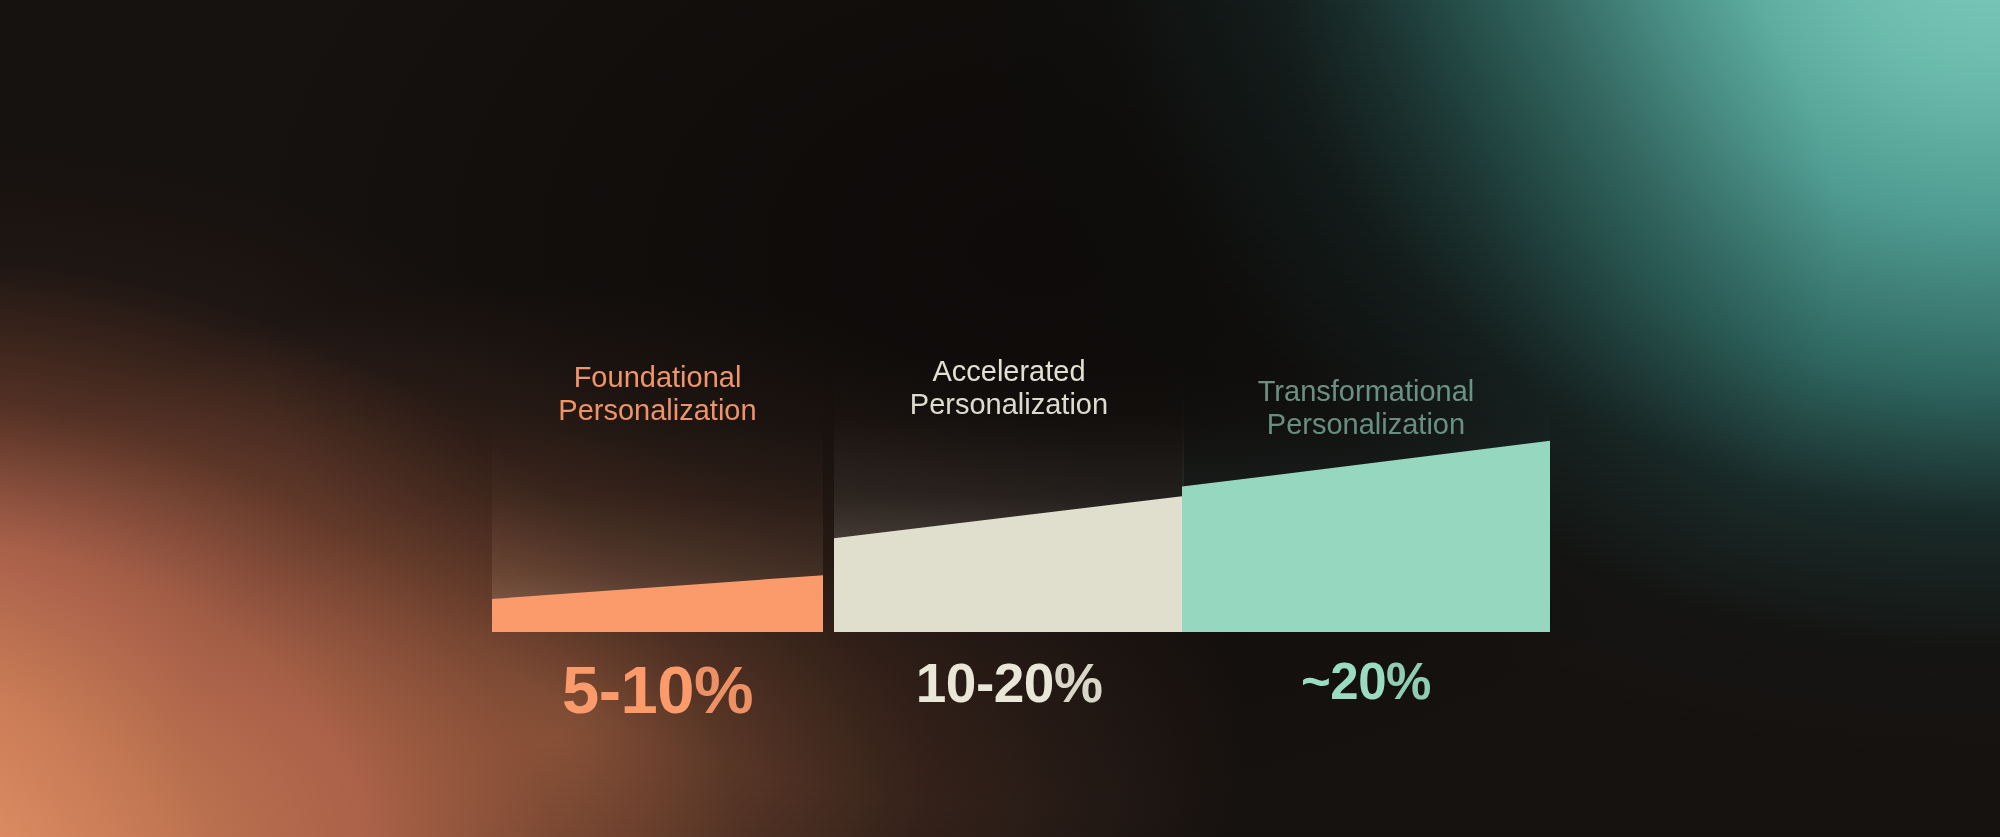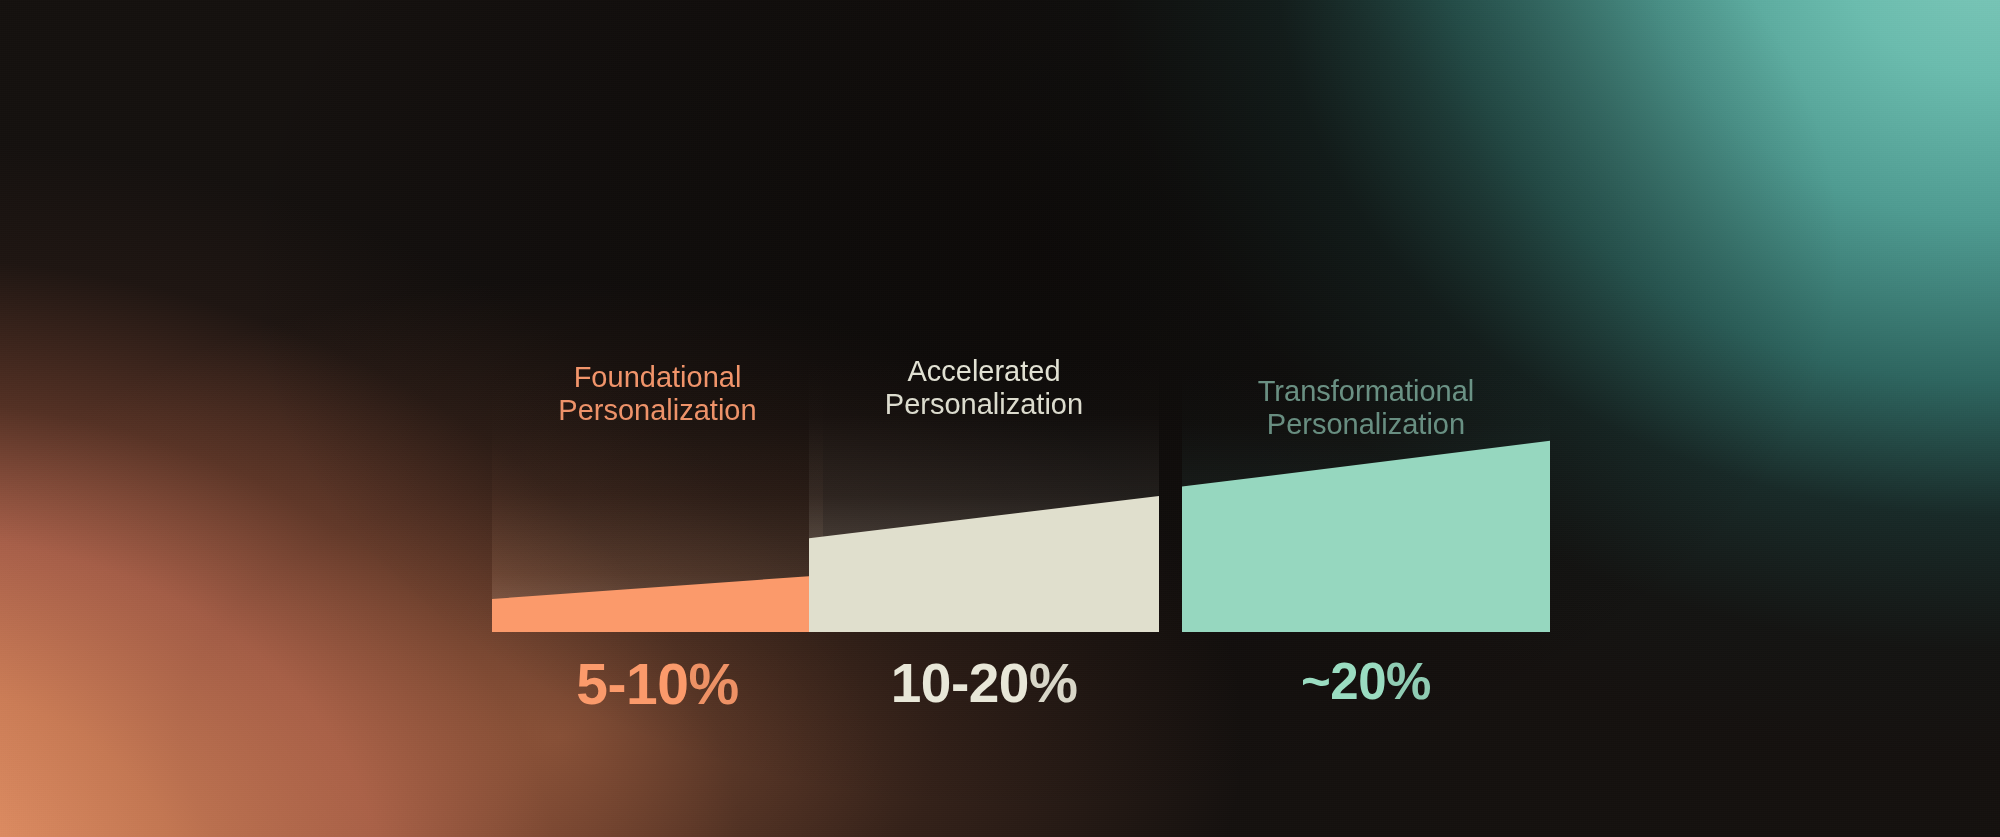--- a/index.html
+++ b/index.html
@@ -123,24 +123,24 @@
     width: 100%;
     text-align: center;
     line-height: 1.16;
     font-weight: 400;
     white-space: nowrap;
   }
 
   
   #col-1 { left: 0px; width: 331px; height: 264px; }
   #col-1 .caption { bottom: calc(100% - 60px); font-size: 29px; color: #f2956b; }
-  #col-1 .value { font-size: 57px; color: #fb9a6b; margin-top: 24px; }
-
-  
-  #col-2 { left: 317px; width: 350px; height: 272px; }
+  #col-1 .value { font-size: 67px; color: #fb9a6b; margin-top: 24px; }
+
+  
+  #col-2 { left: 342px; width: 350px; height: 272px; }
   #col-2 .caption { bottom: calc(100% - 62px); font-size: 29px; color: #e3e3d5; }
   #col-2 .value { font-size: 55px; color: #e8e7d8; margin-top: 24px; }
 
   
   #col-3 { left: 690px; width: 368px; height: 262px; }
   #col-3 .caption { bottom: calc(100% - 72px); font-size: 29px; color: #8fc4b2; opacity: .72; }
   #col-3 .value { font-size: 51px; color: #9adcc1; margin-top: 24px; }
 </style>
 </head>
 <body>

